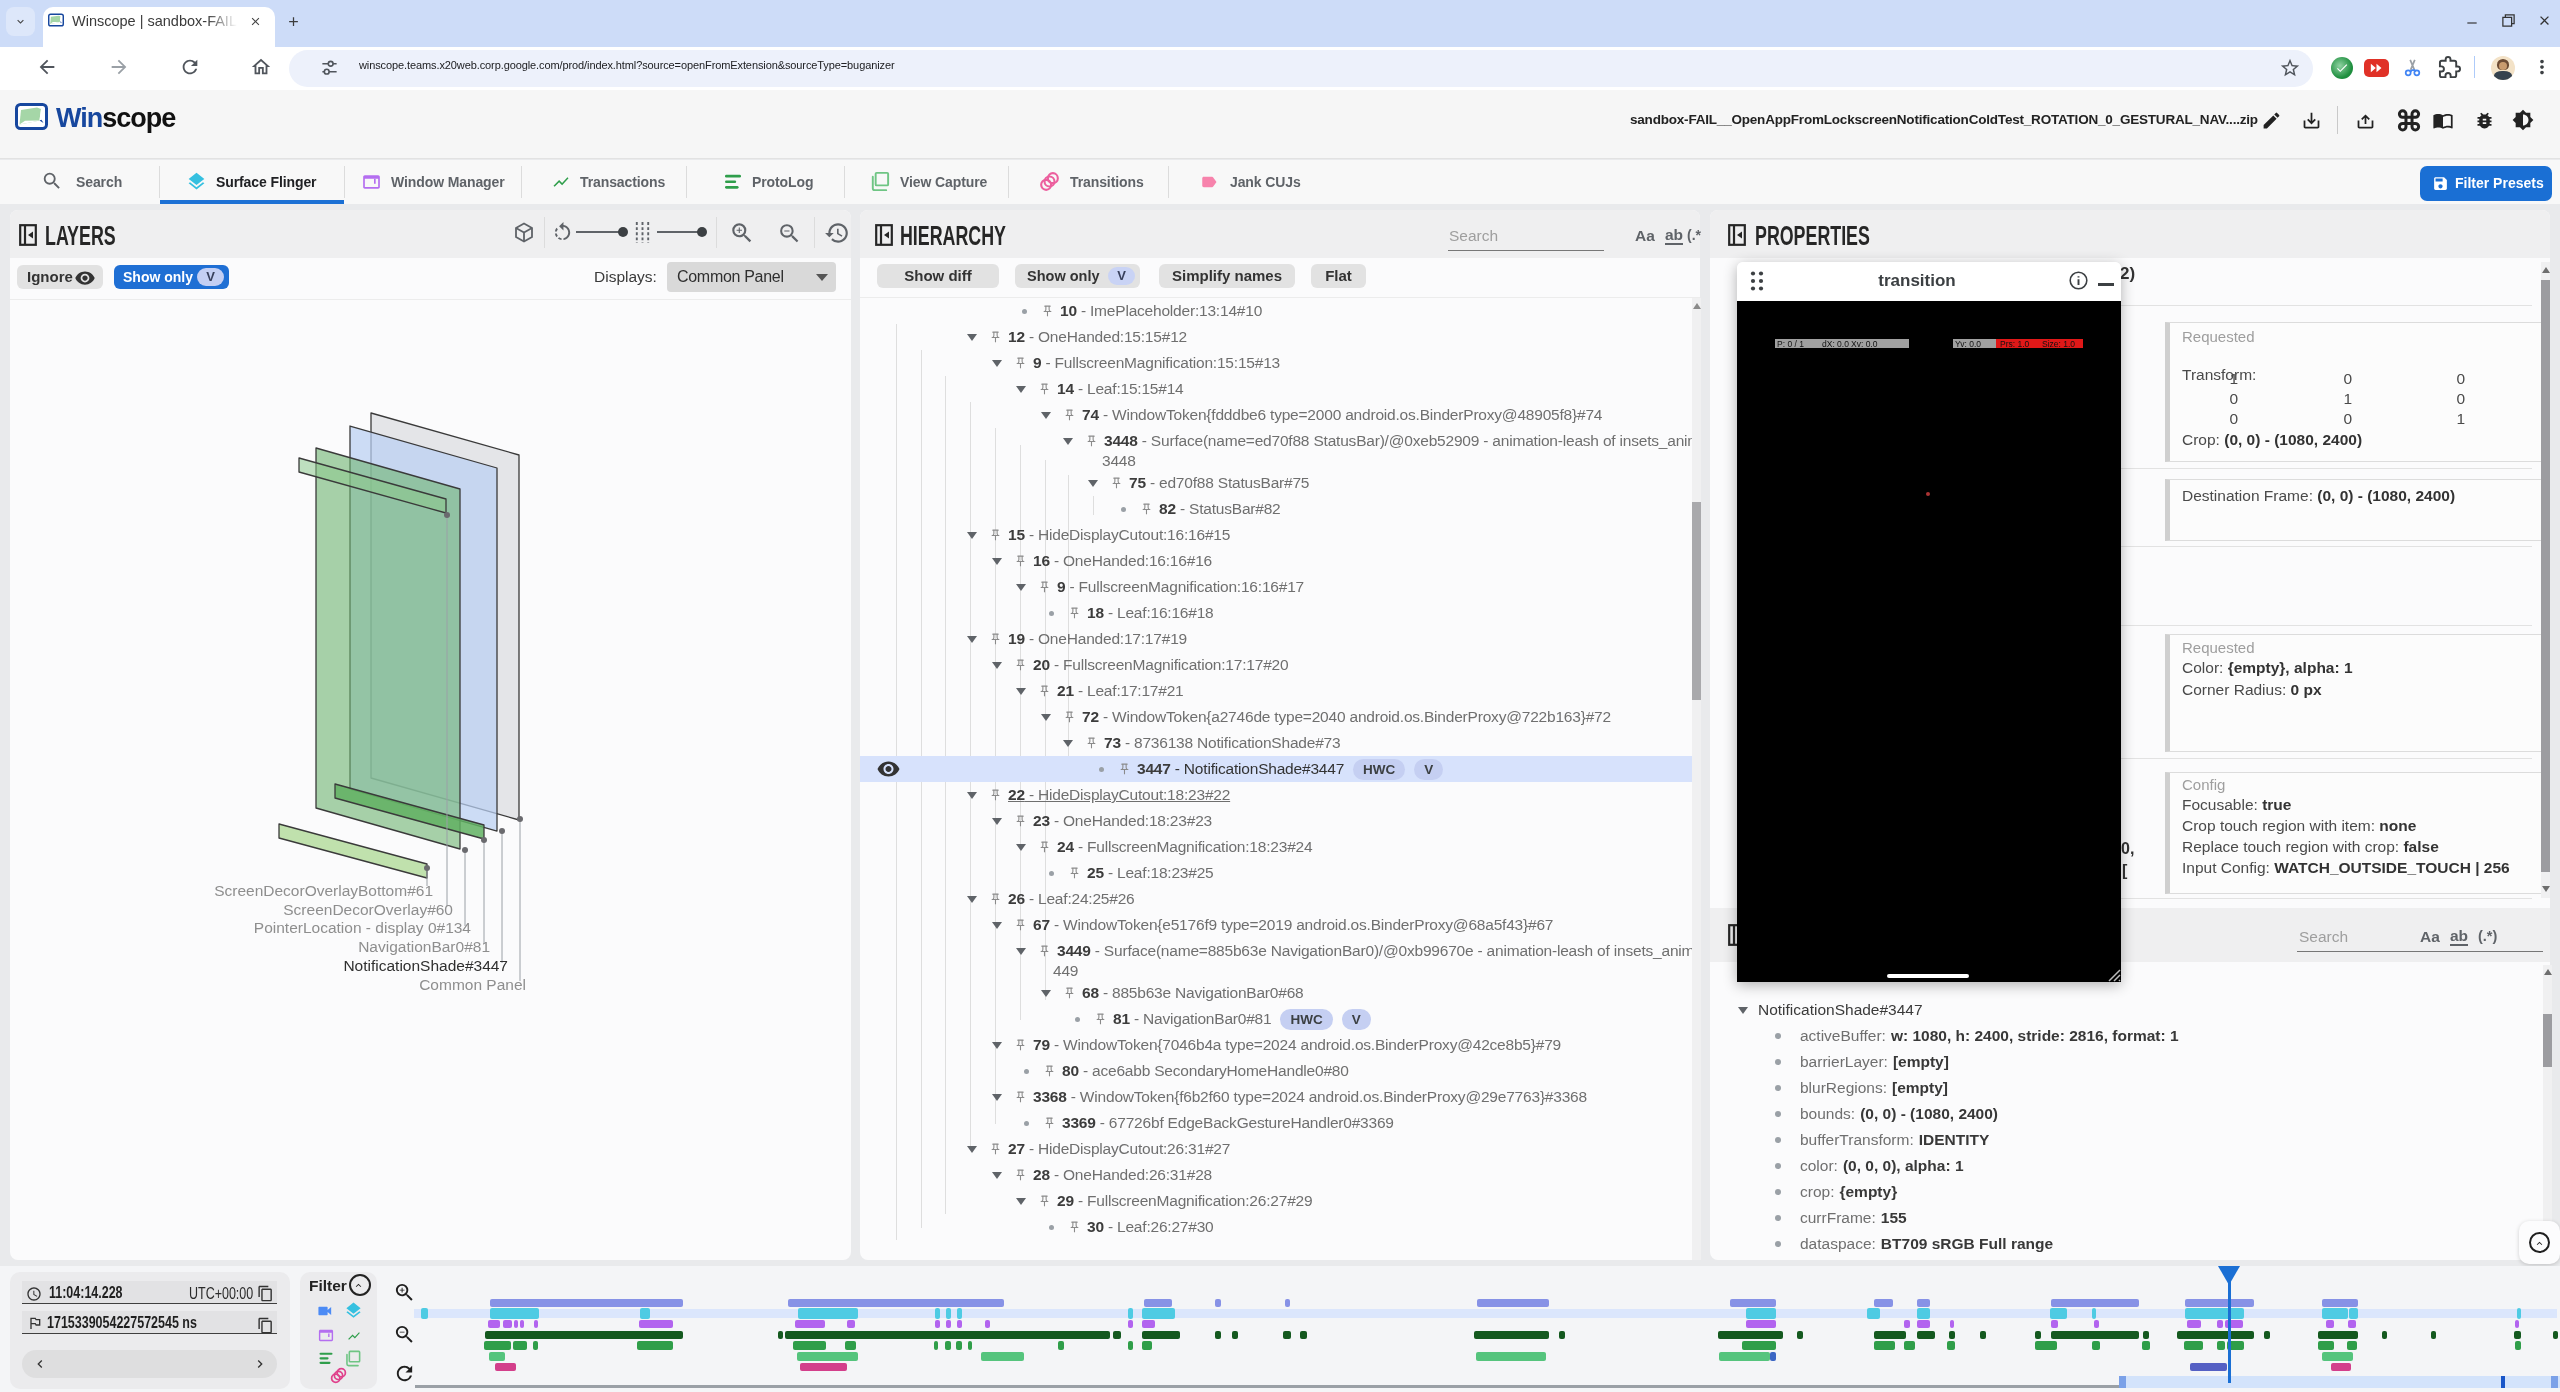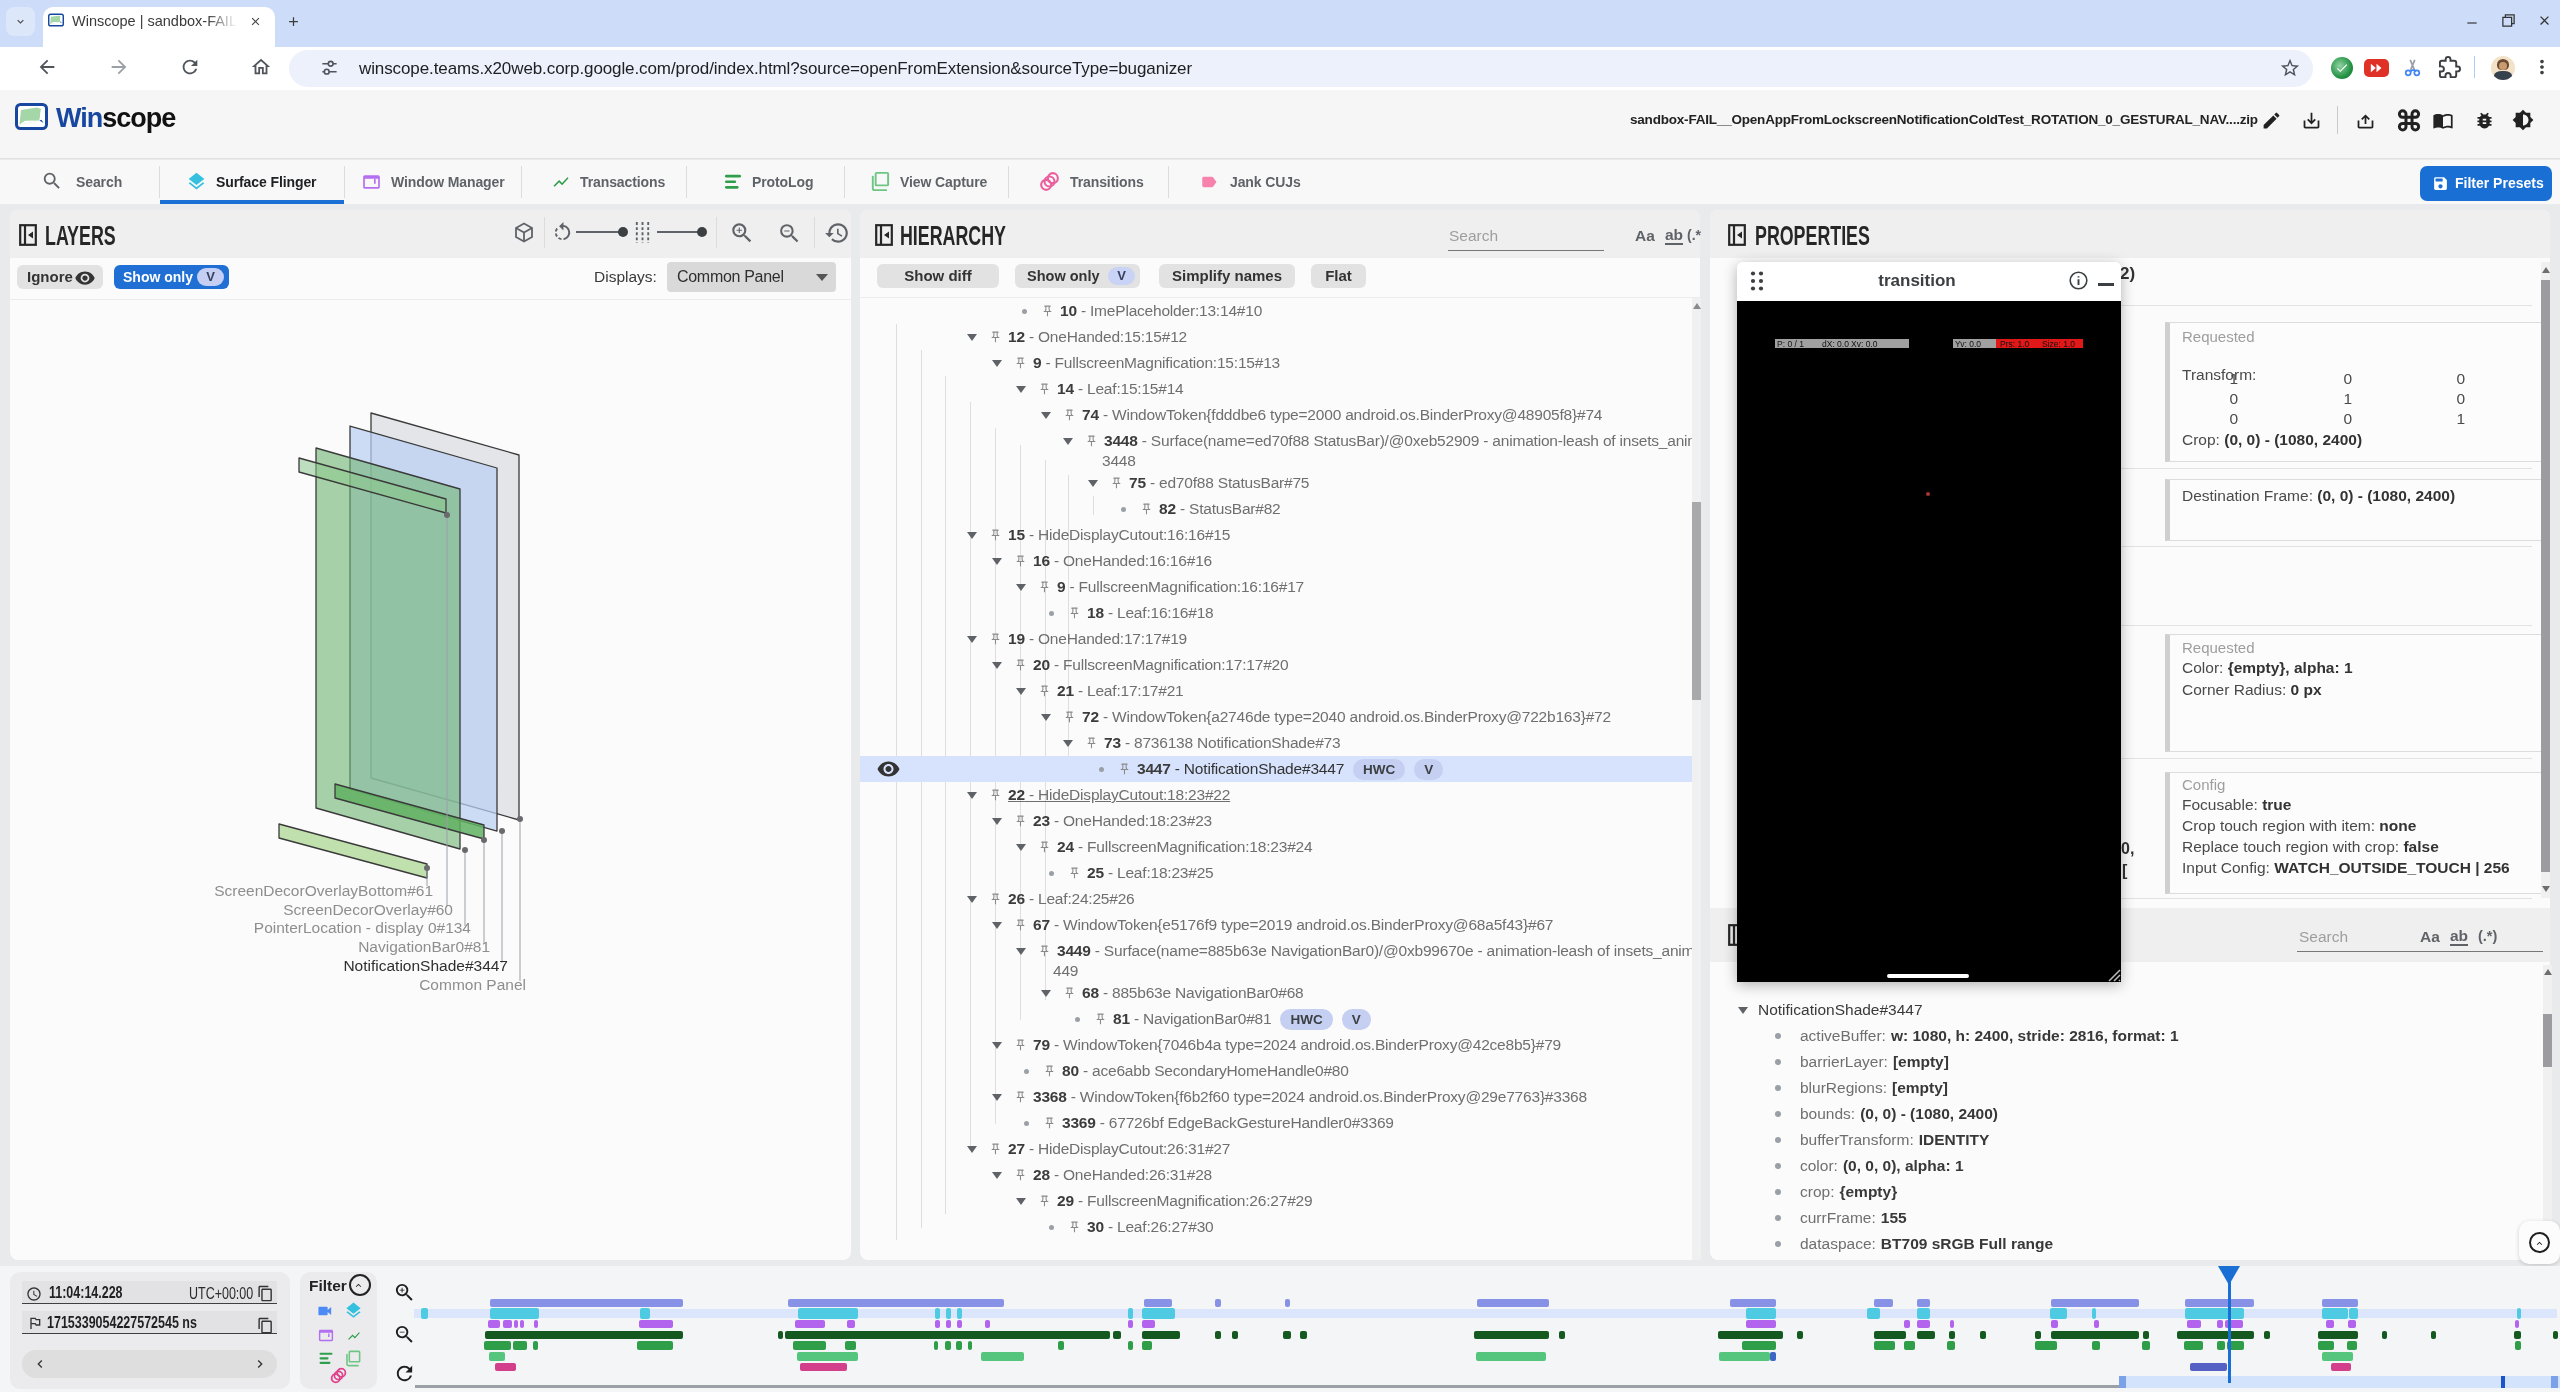--- a/index.html
+++ b/index.html
@@ -95,21 +95,21 @@
   </svg>
 <svg class="ic" style="left:250px;top:56px" width="22" height="22" viewBox="0 0 24 24" fill="#50555c">
     <path d="M12 5.69l5 4.5V18h-2v-6H9v6H7v-7.81l5-4.5M12 3L2 12h3v8h6v-6h2v6h6v-8h3L12 3z"></path>
   </svg>
 <div id="omni"></div>
 <svg class="ic" style="left:320px;top:59px" width="19" height="19" viewBox="0 0 24 24" fill="#50555c">
     <path d="M3 5h9v2H3zM15 5h6v2h-6zM3 15h4v2H3zM10 15h11v2H10z"></path>
     <circle cx="13.5" cy="6" r="3" fill="#edf1fb" stroke="#50555c" stroke-width="2"></circle>
     <circle cx="8.5" cy="16" r="3" fill="#edf1fb" stroke="#50555c" stroke-width="2"></circle>
   </svg>
-<div class="abs" style="left:359px;top:59px;font-size:17px;letter-spacing:-0.1px;color:#202124">winscope.teams.x20web.corp.google.com/prod/index.html?source=openFromExtension&amp;sourceType=buganizer</div>
+<div class="abs" style="left:359px;top:59px;font-size:11px;letter-spacing:-0.1px;color:#202124">winscope.teams.x20web.corp.google.com/prod/index.html?source=openFromExtension&amp;sourceType=buganizer</div>
 <svg class="ic" style="left:2279px;top:57px" width="22" height="22" viewBox="0 0 24 24" fill="#50555c">
     <path d="M22 9.24l-7.19-.62L12 2 9.19 8.63 2 9.24l5.46 4.73L5.82 21 12 17.27 18.18 21l-1.63-7.03L22 9.24zM12 15.4l-3.76 2.27 1-4.28-3.32-2.88 4.38-.38L12 6.1l1.71 4.04 4.38.38-3.32 2.88 1 4.28L12 15.4z"></path>
   </svg>
 
 <div class="abs" style="left:2331px;top:57px;width:22px;height:22px;border-radius:50%;background:radial-gradient(circle at 40% 40%,#8fd3a2,#1e8e3e 65%)"></div>
 <svg class="ic" style="left:2335px;top:61px" width="14" height="14" viewBox="0 0 24 24" fill="#fff">
     <path d="M9 16.17 4.83 12l-1.42 1.41L9 19 21 7l-1.41-1.41z"></path>
   </svg>
 <div class="abs" style="left:2364px;top:59px;width:25px;height:18px;background:#e03127;border-radius:5px"></div>
 <svg class="ic" style="left:2368px;top:62px" width="17" height="12" viewBox="0 0 24 16" fill="#fff">

